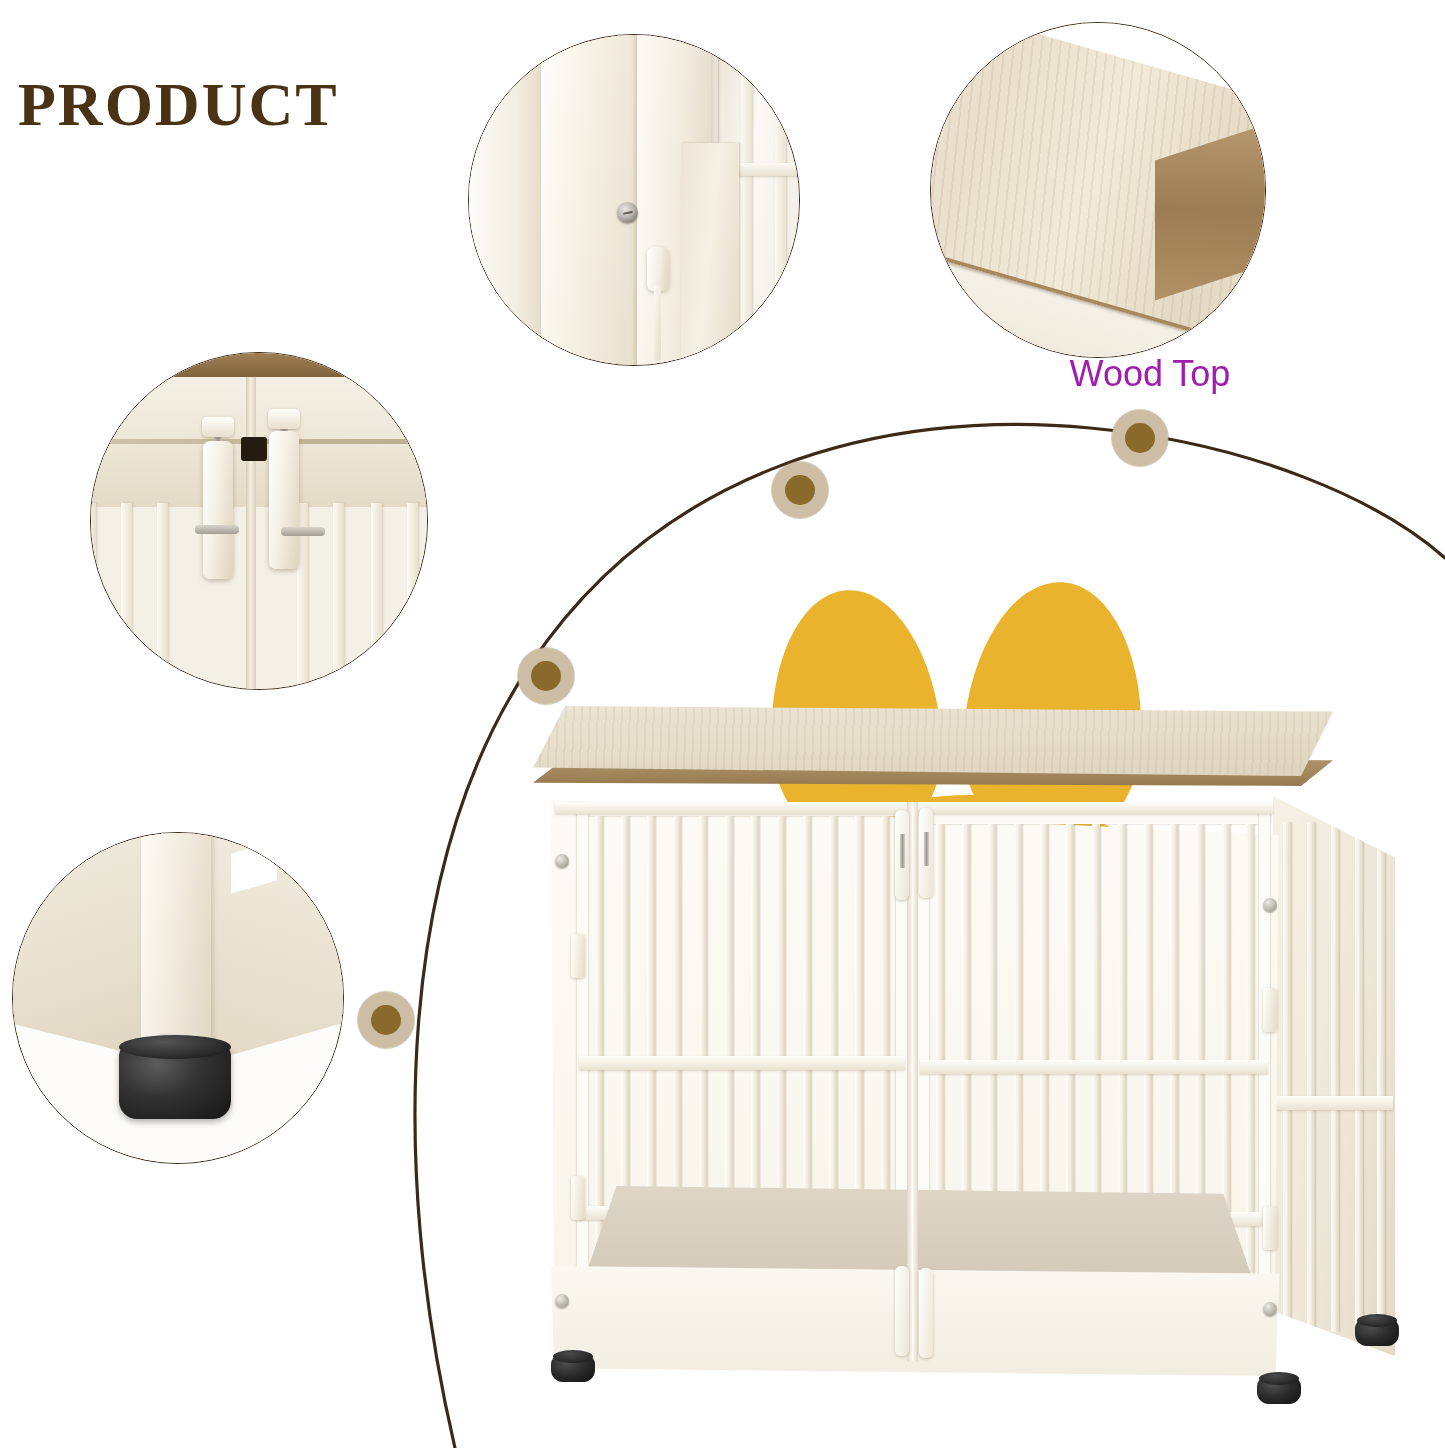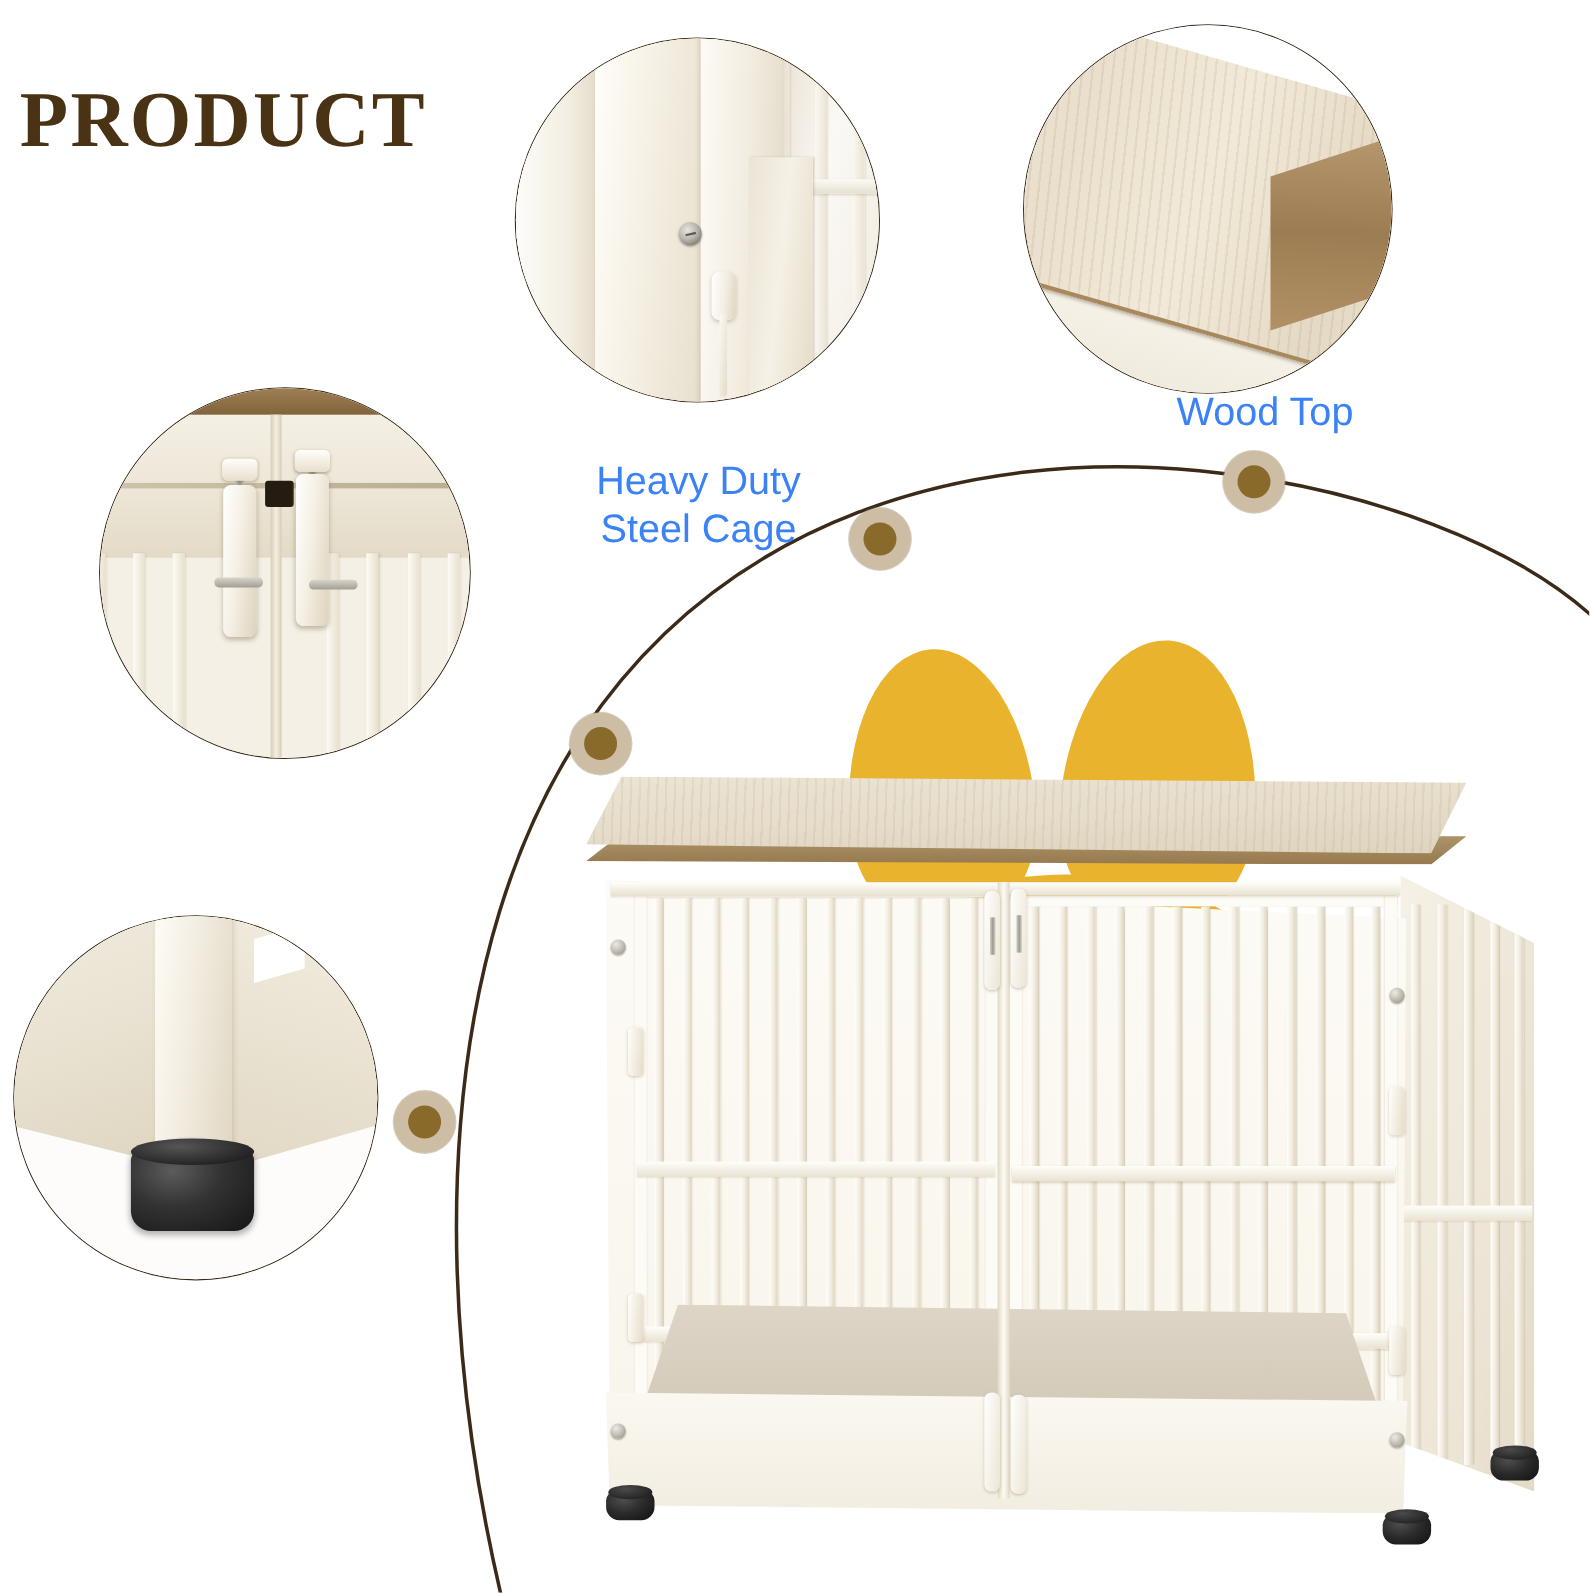--- a/index.html
+++ b/index.html
@@ -10,40 +10,40 @@
     overflow:hidden;
     position:relative;
   }
   .stage{position:absolute;inset:0;}
 
   
   .title-block{position:absolute;left:18px;top:72px;width:430px;}
   .title-line1{
     font-family:"Liberation Serif", serif;
     font-weight:bold;
-    font-size:72px;
+    font-size:62px;
     letter-spacing:2px;
     color:#4a3314;
     line-height:1.05;
   }
   .title-line2{
     font-family:"Liberation Serif", serif;
     font-weight:bold;
     font-size:62px;
     letter-spacing:2px;
     color:#e0a020;
     line-height:1.05;
     margin-top:14px;
     margin-left:34px;
   }
 
   
   .label{
     position:absolute;
-    color:#3b82f6;
+    color:#a21caf;
     font-size:36px;
     line-height:1.22;
     text-align:center;
     white-space:pre-line;
     font-family:"Liberation Sans", sans-serif;
   }
   #label-steel-cage{left:470px;top:415px;width:330px;}
   #label-wood-top{left:990px;top:352px;width:320px;}
   #label-lock{left:88px;top:718px;width:350px;text-align:left;}
   #label-base{left:70px;top:1192px;width:330px;text-align:left;}
@@ -390,22 +390,20 @@
       <div class="rail"></div>
       <div class="bar frame-left"></div>
       <div class="bar frame-post"></div>
       <div class="bar door-edge"></div>
       <div class="bar door-inner"></div>
       <div class="screw"></div>
       <div class="latch"></div>
       <div class="latch-stem"></div>
     </div>
   </div>
-  <div class="label" id="label-steel-cage">Heavy Duty
-Steel Cage</div>
 
   <div class="circle" id="circle-wood">
     <div class="circle-inner">
       <div class="wbg"></div>
       <div class="wbody"></div>
       <div class="wedge"></div>
       <div class="wtop"></div>
       <div class="wcorner"></div>
     </div>
   </div>

